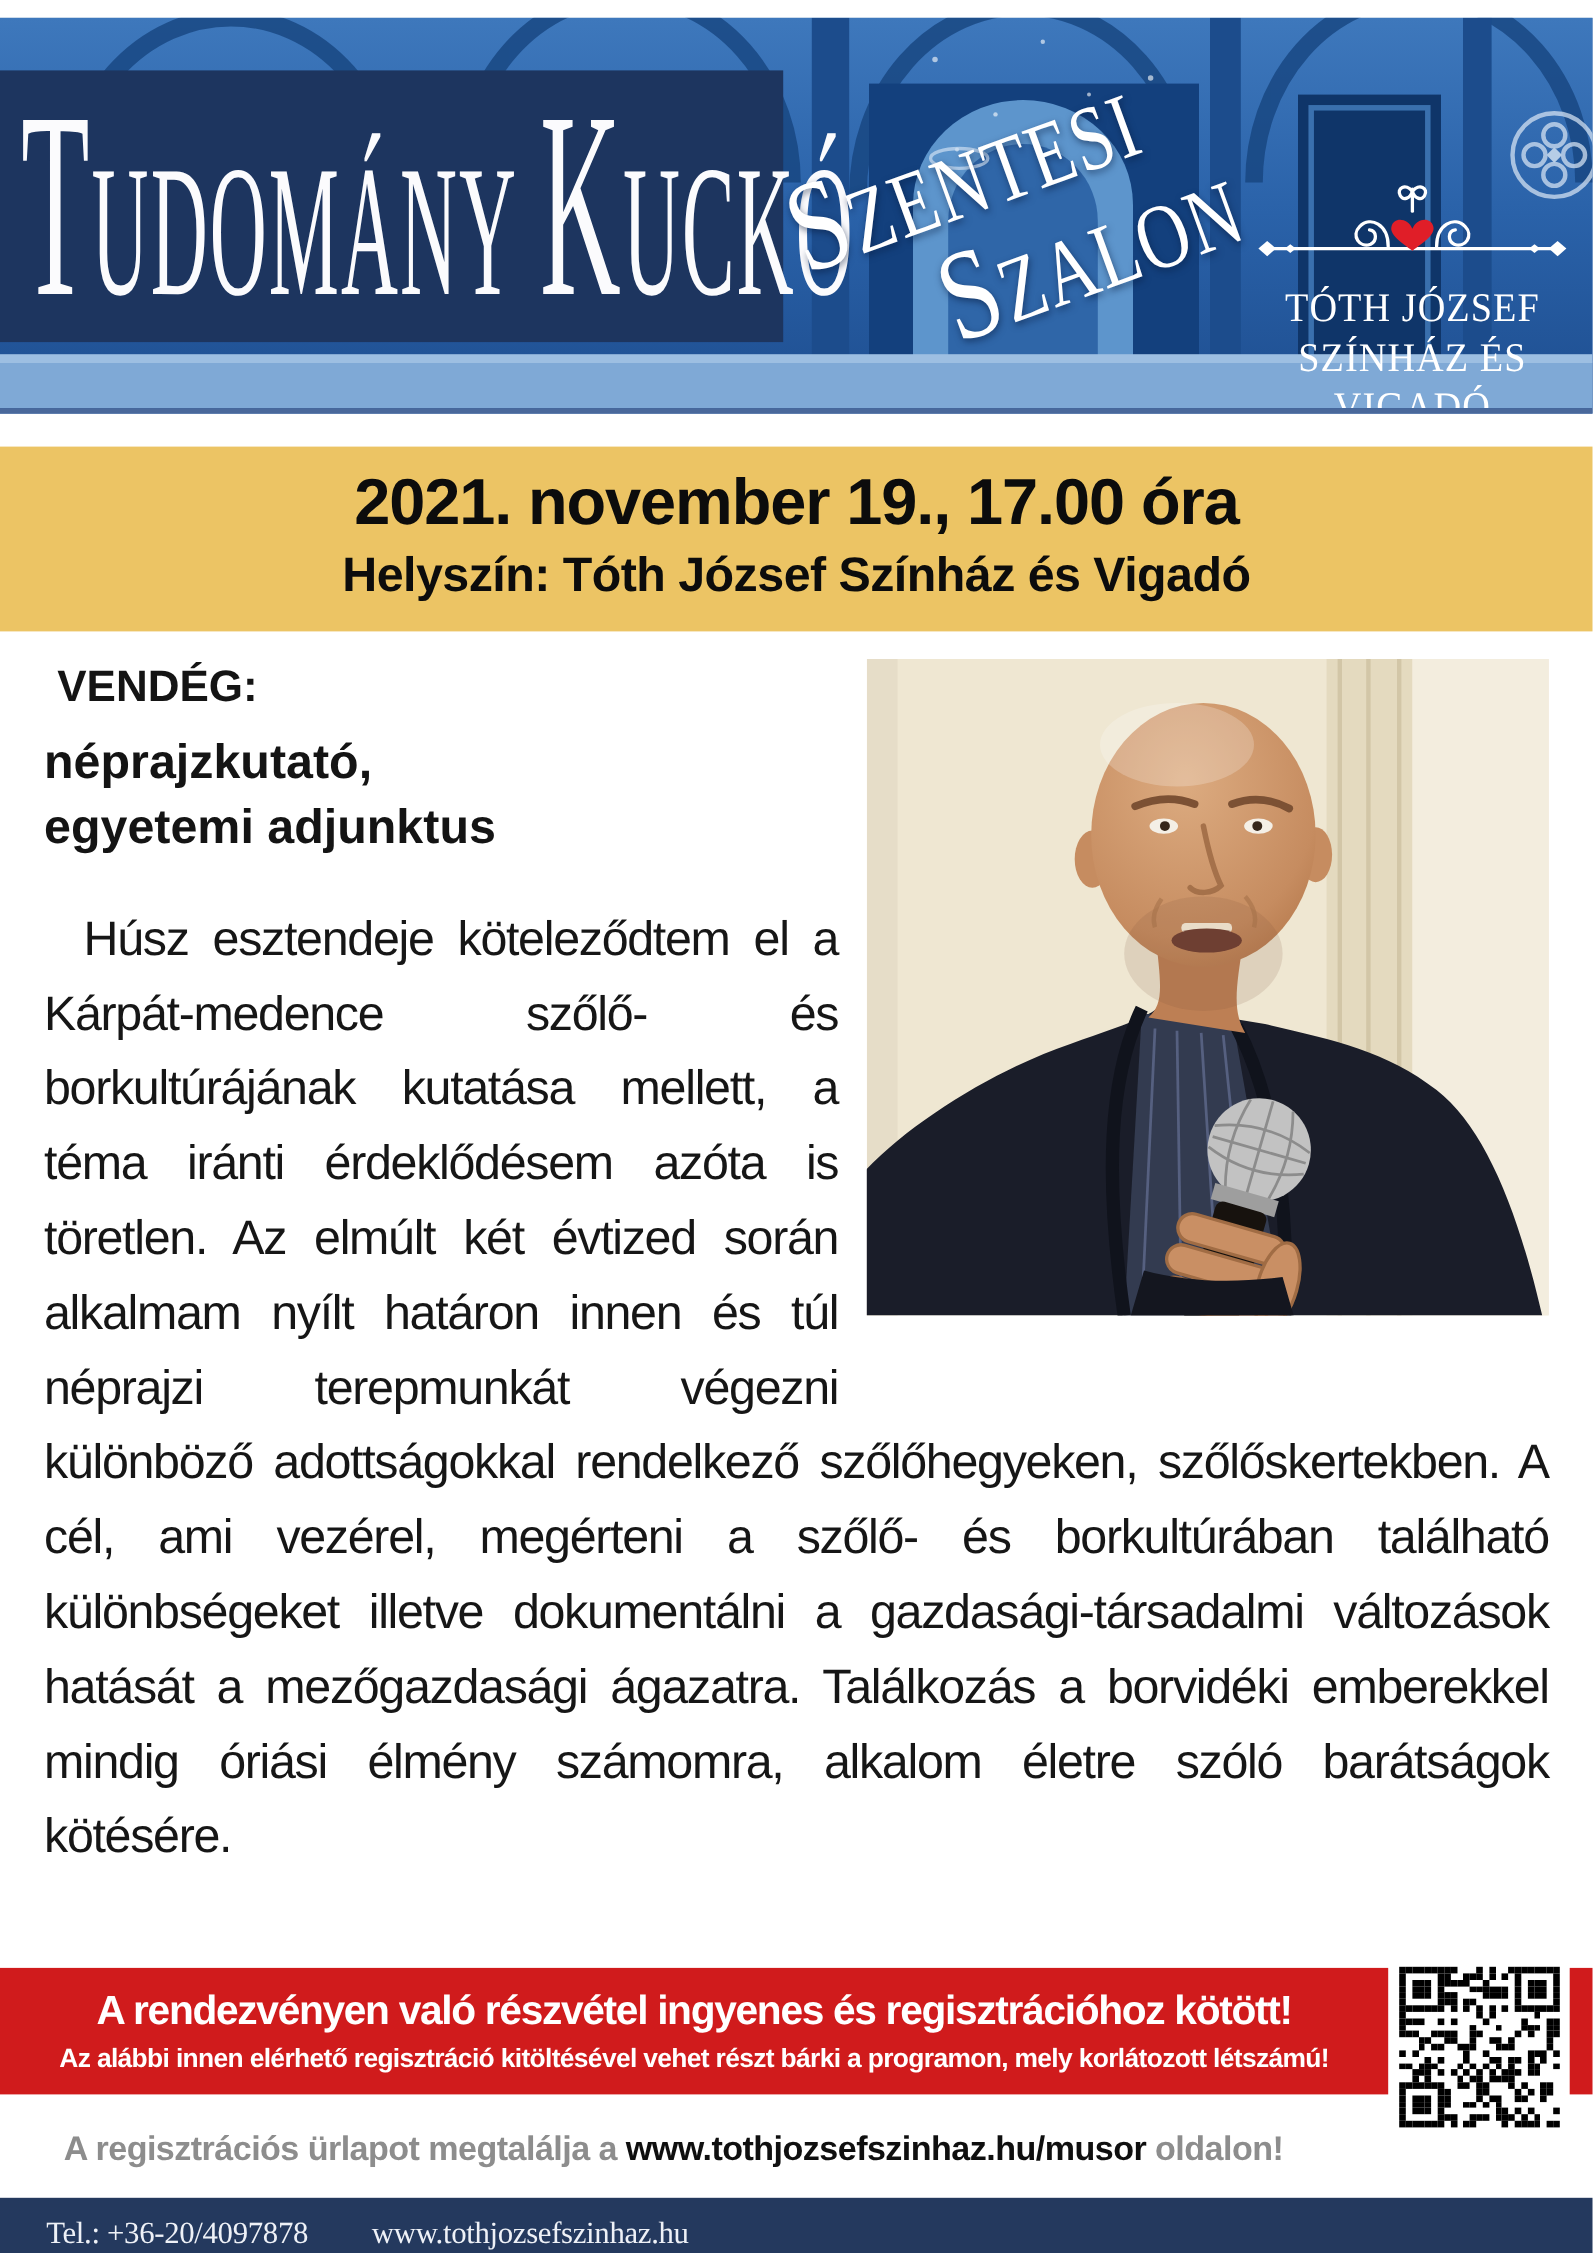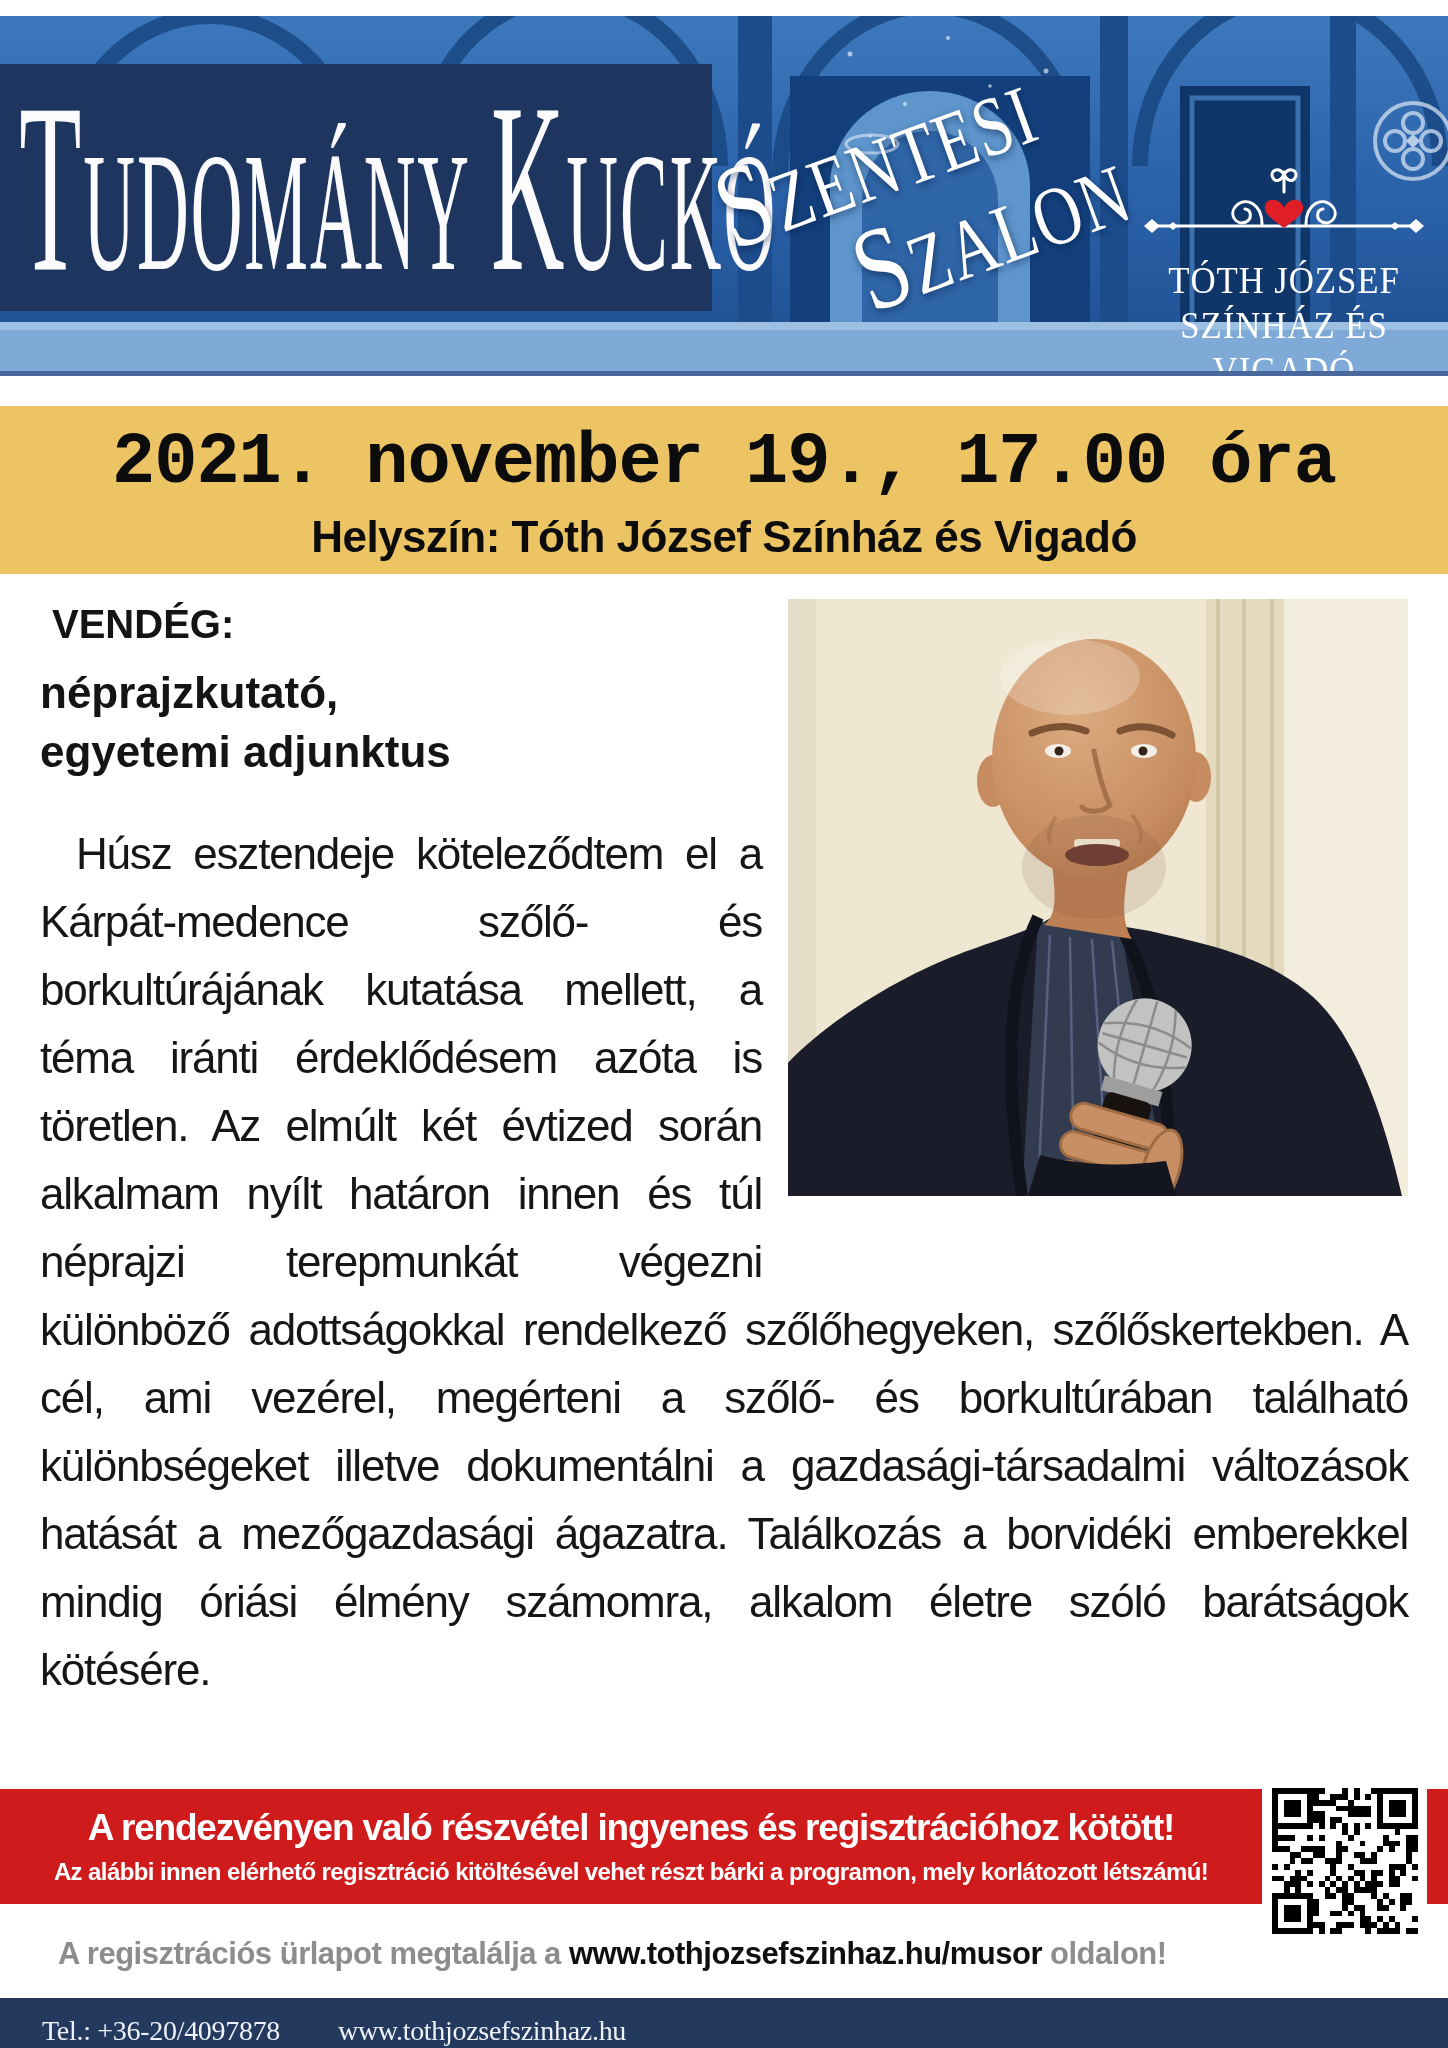--- a/index.html
+++ b/index.html
@@ -32,21 +32,21 @@
   .logo { position:absolute; left:1128px; top:146px; width:312px; text-align:center; color:#fff; }
   .logo-orn { display:block; margin:0 auto; }
   .logo-text { font-family:"Liberation Serif", serif; font-size:37px; line-height:1.22;
                letter-spacing:1px; transform:scaleX(.94); transform-origin:50% 0; }
   .corner-flower { position:absolute; right:-20px; top:70px; opacity:.8; }
 
   .gap { height:30px; background:#ffffff; }
 
   
   .date-band { height:168px; background:#ecc464; text-align:center; color:#0c0c0c; overflow:hidden; }
-  .date-line1 { margin-top:16px; font-size:72px; font-weight:bold; letter-spacing:-1px;font-family:Liberation Mono, monospace; }
+  .date-line1 { margin-top:16px; font-size:59px; font-weight:bold; letter-spacing:-1px; }
   .date-line2 { margin-top:8px; font-size:44px; font-weight:bold; letter-spacing:-0.5px; }
 
   
   .content { height:1215px; padding:0 40px; overflow:hidden; }
   .portrait { float:right; width:620px; height:597px; margin:25px 0 95px 26px; }
   .portrait svg { display:block; width:100%; height:100%; }
   .vendeg { padding-top:28px; padding-left:12px; font-size:40px; font-weight:bold; }
   .name { margin:16px 0 0; font-size:78px; font-weight:bold; letter-spacing:-1px; line-height:1.05; }
   .role { font-size:44px; font-weight:bold; line-height:1.35; }
   .role.first { margin-top:16px; }

